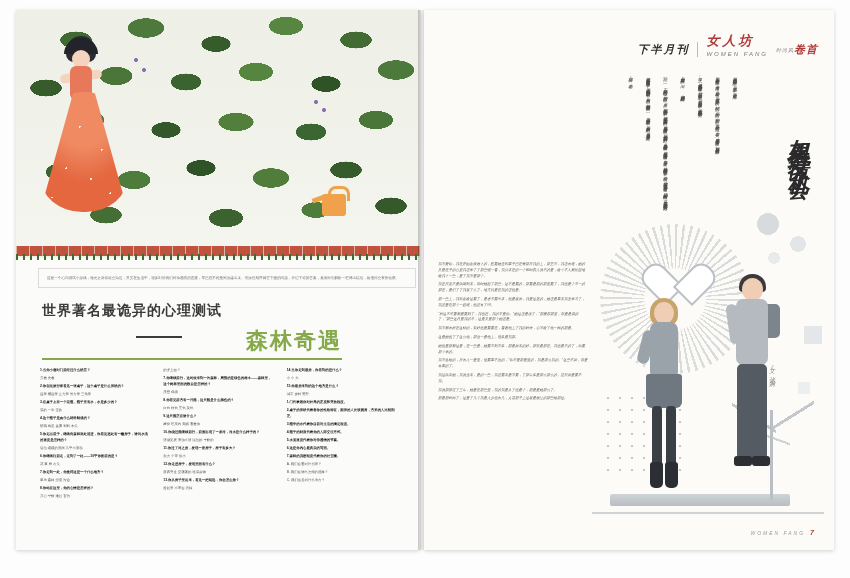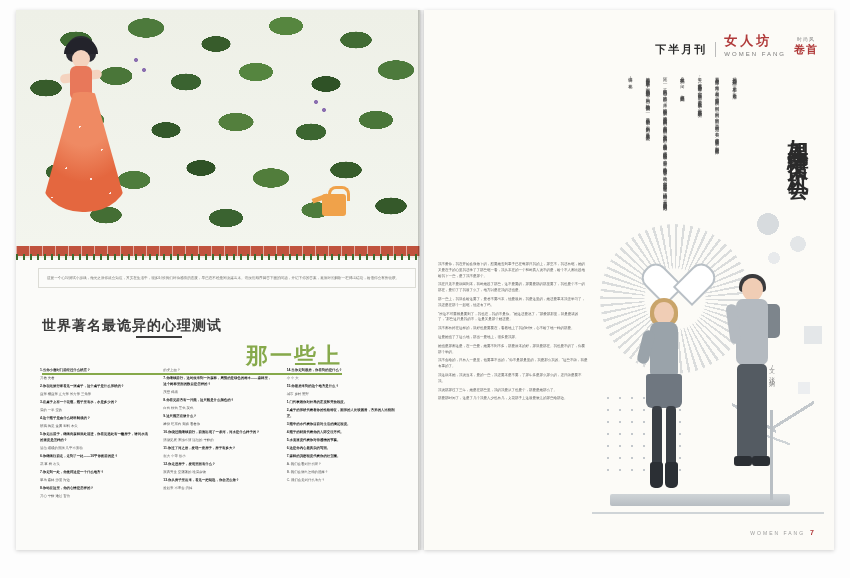--- a/index.html
+++ b/index.html
@@ -69,44 +69,44 @@
   .watercan .spout{position:absolute;left:-4px;top:12px;width:16px;height:5px;background:#f0a24a;transform:rotate(-20deg);}
   .watercan .handle{position:absolute;left:12px;top:2px;width:16px;height:12px;border:3px solid #f0a24a;border-bottom:none;border-radius:8px 8px 0 0;}
   .brickline{position:absolute;left:0;top:236px;width:404px;height:10px;background:#c0533e;}
   .brickline:after{content:"";position:absolute;left:0;top:0;width:404px;height:10px;
     background:repeating-linear-gradient(90deg,rgba(255,255,255,.55) 0 1px,transparent 1px 13px);}
   .grass{position:absolute;left:0;top:244px;width:404px;height:6px;
     background:repeating-linear-gradient(90deg,#3e6b2f 0 2px,transparent 2px 7px);}
 
   .lead-box{position:absolute;left:22px;top:258px;width:360px;border:1px solid #dcdcd6;
     padding:6px 8px;font-size:3.6px;line-height:1.7;color:#6d6d68;}
-  .title-zone{position:absolute;left:26px;top:307px;width:360px;}
+  .title-zone{position:absolute;left:26px;top:292px;width:360px;}
   .kicker{font-size:14px;color:#3b3b3b;letter-spacing:1px;font-weight:700;}
   .maintitle{margin-top:6px;font-size:22px;color:#86a94b;font-weight:700;letter-spacing:2px;text-align:right;width:300px;}
   .titlerule{margin-top:2px;width:300px;height:2px;background:#86a94b;}
   .dash{position:absolute;left:120px;top:326px;width:46px;height:2px;background:#3b3b3b;}
 
   .cols{position:absolute;left:24px;top:358px;width:356px;height:170px;
     display:flex;gap:14px;}
   .col{flex:1;font-size:3.4px;line-height:1.62;color:#555;}
   .col p{margin:0 0 2.5px 0;}
   .col .q{color:#222;font-weight:700;}
 
   
   .page-right{position:absolute;left:424px;top:10px;width:410px;height:540px;
-    background:#fcfbf7;box-shadow:0 1px 4px rgba(0,0,0,.18);overflow:hidden;}
+    background:#fcfbf7;box-shadow:0 1px 4px rgba(0,0,0,.18);overflow:hidden;font-style:italic;}
   .gutter{position:absolute;left:418px;top:10px;width:10px;height:540px;
     background:linear-gradient(90deg,rgba(0,0,0,.22),rgba(0,0,0,.04) 40%,rgba(0,0,0,.12));}
 
   .masthead{position:absolute;right:16px;top:22px;display:flex;align-items:flex-end;gap:8px;}
   .mh-half{font-size:11px;color:#2d2d2d;font-weight:700;letter-spacing:2px;border-right:1px solid #bbb;padding-right:8px;}
   .mh-brand{text-align:left;}
   .mh-cn{font-size:13px;color:#b03a3a;font-weight:700;letter-spacing:3px;}
   .mh-en{font-size:6px;color:#7a7a7a;letter-spacing:2px;margin-top:1px;}
-  .mh-col{display:flex;flex-direction:column;align-items:center;}
+  .mh-col{display:flex;flex-direction:row;align-items:center;}
   .mh-small{font-size:5px;color:#8a8a8a;letter-spacing:1px;}
   .mh-juanshou{font-size:11px;color:#b03a3a;font-weight:700;letter-spacing:1px;}
 
   .vtitle{position:absolute;right:22px;top:112px;width:30px;
     writing-mode:vertical-rl;text-orientation:upright;
     font-size:21px;font-weight:700;color:#2b2b2b;letter-spacing:5px;}
   .vauthor{position:absolute;right:58px;top:352px;writing-mode:vertical-rl;
     text-orientation:upright;font-size:6px;color:#8a8a8a;letter-spacing:2px;}
 
   .rtext{position:absolute;top:64px;display:flex;flex-direction:row-reverse;gap:10px;
@@ -199,21 +199,21 @@
           <div class="body"></div>
       </div>
     </div>
     <div class="brickline"></div>
     <div class="grass"></div>
 
     <div class="lead-box">这是一个心理测试小游戏，做完之后你就会知道，其实在生活中，很多时候我们对待感情的态度，早已在不经意间流露出来。请按照顺序回答下面的问题，并记下你的答案，最后对照解析一栏得出结论，相信你会有所收获。</div>
 
     <div class="title-zone">
       <div class="kicker">世界著名最诡异的心理测试</div>
-      <div class="maintitle">那一些上</div>
+      <div class="maintitle">森林奇遇</div>
       <div class="titlerule"></div>
     </div>
     <div class="dash"></div>
 
     <div class="cols">
       <div class="col" id="lc0">
           <p class="q">1.当你小鹿时门前经过什么状态？</p>
           <p>开着  关着</p>
           <p class="q">2.你在此旅行家看见一张桌子，这个桌子是什么形状的？</p>
           <p>圆形  椭圆形  正方形  长方形  三角形</p>

